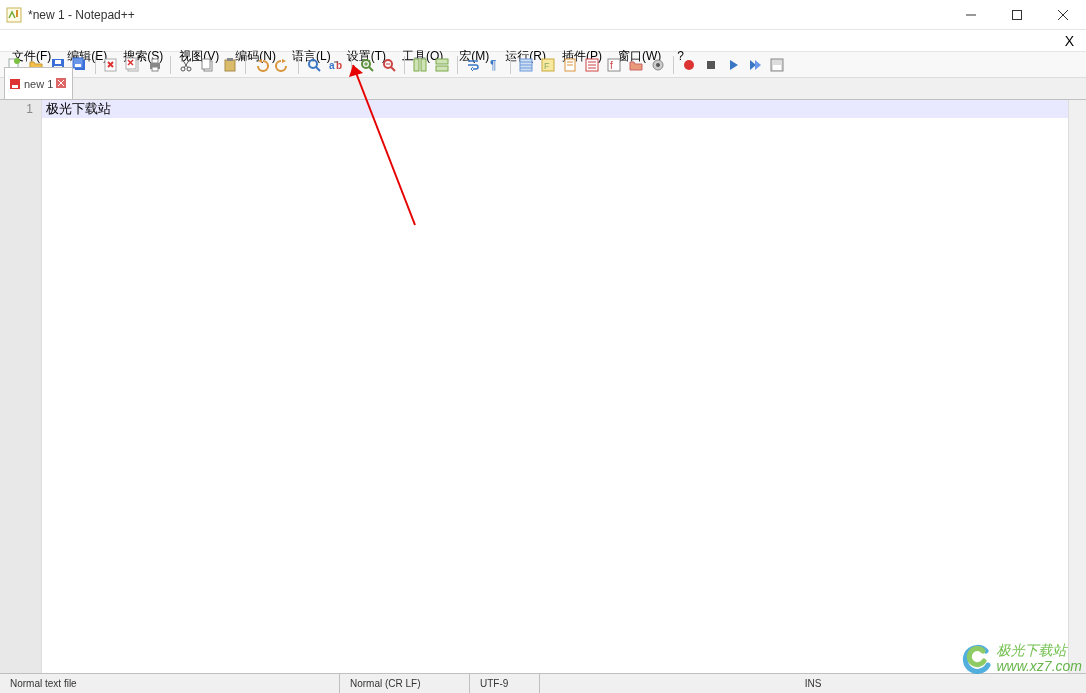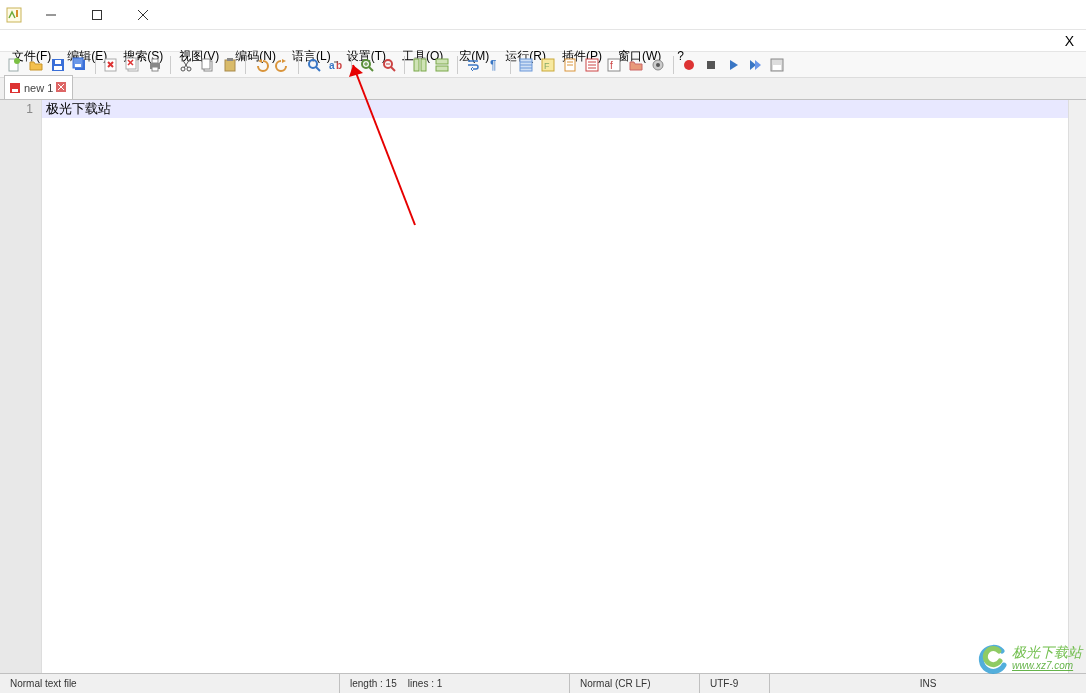--- a/index.html
+++ b/index.html
@@ -17,21 +17,21 @@
 .menu-item { padding:2px 8px; cursor:default;margin-top:31px; }
 .menu-close { margin-left:auto; font-size:14px; padding:0 8px;}
 
 
 .toolbar { height:26px; display:flex; align-items:center; padding:2px 4px; gap:2px; border-bottom:1px solid #ddd; background:#f8f8f8; }
 .tb-btn { width:20px; height:20px; display:flex; align-items:center; justify-content:center; cursor:default; border:1px solid transparent; border-radius:2px;}
 .tb-sep { width:1px; height:18px; background:#ccc; margin:0 3px; }
 
 
 .tabbar { height:22px; background:#f0f0f0; display:flex; align-items:flex-end; padding:0 4px; border-bottom:1px solid #c0c0c0; }
-.tab { height:24px; background:#fff; border:1px solid #c0c0c0; border-bottom:none; padding:0 4px; display:flex; align-items:center; gap:3px; font-size:11px; font-family:"Courier New",monospace; color:#444; }
+.tab { height:32px; background:#fff; border:1px solid #c0c0c0; border-bottom:none; padding:0 4px; display:flex; align-items:center; gap:3px; font-size:11px; font-family:"Courier New",monospace; color:#444; }
 .tab .save-icon { width:12px; height:12px; }
 .tab .close-x { width:12px; height:12px; }
 
 
 .editor { display:flex; height:calc(693px - 30px - 22px - 26px - 22px - 20px); background:#fff; }
 .gutter { width:42px; background:#e8e8e8; border-right:1px solid #ddd; text-align:right; padding:0 8px; font-size:12px; color:#888; font-family:Consolas,monospace; line-height:18px; }
 .editor-body { flex:1; position:relative; }
 .line { height:18px; line-height:18px; font-size:13px; padding-left:4px; font-family:"SimSun",serif;}
 .line.current { background:#e8e8ff; }
 .scrollbar-v { width:18px; background:#f0f0f0; border-left:1px solid #ddd; }
@@ -41,33 +41,34 @@
 .status-seg { padding:0 10px; border-right:1px solid #c0c0c0; height:100%; display:flex; align-items:center;}
 .status-seg.first { width:340px; }
 
 
 .arrow-svg { position:absolute; left:345px; top:55px; pointer-events:none; }
 
 
 .watermark { position:absolute; right:4px; bottom:18px; display:flex; align-items:center; gap:4px; opacity:.85; }
 .watermark .logo-c { width:34px; height:34px; }
 .watermark .wm-text { font-size:14px; color:#5bb531; font-style:italic; line-height:15px;}
-.watermark .wm-url { font-size:10px; color:#4ca82c; font-style:italic;text-decoration:underline;}
+.watermark .wm-url { font-size:14px; color:#4ca82c; font-style:italic;}
 </style>
 </head>
 <body>
 
 <div class="titlebar">
   <span class="app-icon">
     <svg width="16" height="16" viewBox="0 0 16 16">
         <rect x="1" y="1" width="14" height="14" fill="#fffbe6" stroke="#c9b458"></rect>
         <path d="M3 11 L6 5 L9 11" stroke="#6fab3c" stroke-width="1.5" fill="none"></path>
         <rect x="10" y="3" width="2" height="7" fill="#d78f2a"></rect>
       </svg>
   </span>
+  <span class="title">*new 1 - Notepad++</span>
   <div class="win-controls">
     <div class="win-btn">
         <svg width="10" height="10">
           <line x1="0" y1="5" x2="10" y2="5" stroke="#333" stroke-width="1"></line>
         </svg>
       </div>
     <div class="win-btn">
         <svg width="10" height="10">
           <rect x="0.5" y="0.5" width="9" height="9" fill="none" stroke="#333" stroke-width="1"></rect>
         </svg>
@@ -333,23 +334,20 @@
     <div>1</div>
   </div>
   <div class="editor-body">
     <div class="line current">极光下载站</div>
   </div>
   <div class="scrollbar-v"></div>
 </div>
 
 <div class="statusbar">
   <div class="status-seg first">Normal text file</div>
-  <div class="status-seg" style="width:230px">
-    <span>length : 15</span>&nbsp;&nbsp;&nbsp;&nbsp;<span>lines : 1</span>
-  </div>
   <div class="status-seg" style="width:130px">Normal (CR LF)</div>
   <div class="status-seg" style="width:70px">UTF-9</div>
   <div class="status-seg" style="flex:1;border-right:none;justify-content:center">INS</div>
 </div>
 
 <svg class="arrow-svg" width="100" height="180">
   <line x1="70" y1="170" x2="8" y2="10" stroke="#e60000" stroke-width="2"></line>
   <polygon points="8,10 18,18 4,22" fill="#e60000"></polygon>
 </svg>
 

